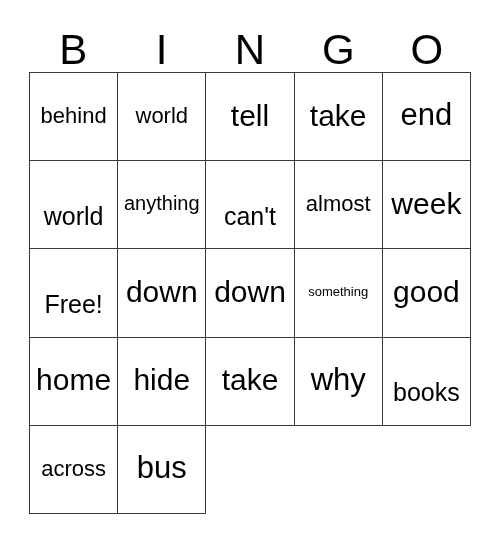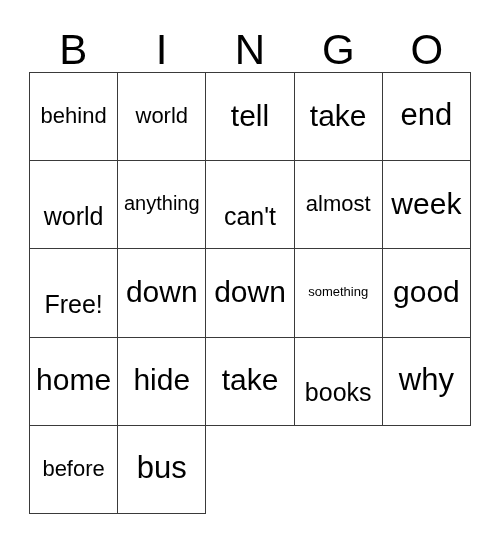--- a/index.html
+++ b/index.html
@@ -149,26 +149,26 @@
         <span class="cell-text len-4">home</span>
       </div>
     <div class="cell">
         <span class="cell-text len-4">hide</span>
       </div>
     <div class="cell">
         <span class="cell-text len-4">take</span>
       </div>
 
     <div class="cell">
+        <span class="cell-text len-3">why</span>
+      </div>
+    <div class="cell">
         <span class="cell-text len-5">books</span>
       </div>
     <div class="cell">
-        <span class="cell-text len-3">why</span>
-      </div>
-    <div class="cell">
-        <span class="cell-text len-6">before</span>
+        <span class="cell-text len-6">across</span>
       </div>
     <div class="cell">
         <span class="cell-text len-3">bus</span>
       </div>
   </div>
 
 </div>
 
 </body></html>

